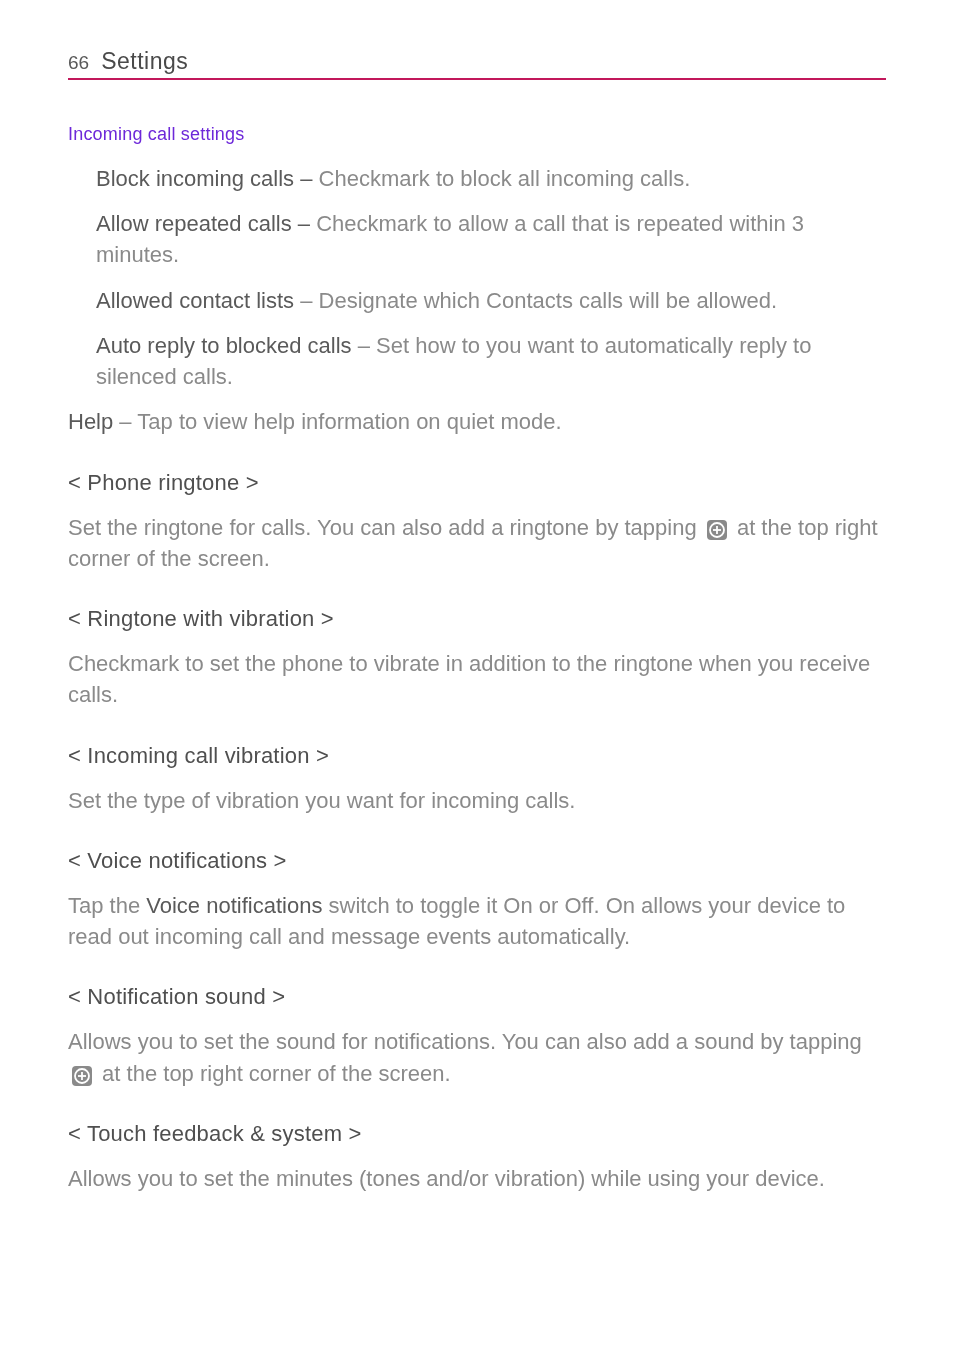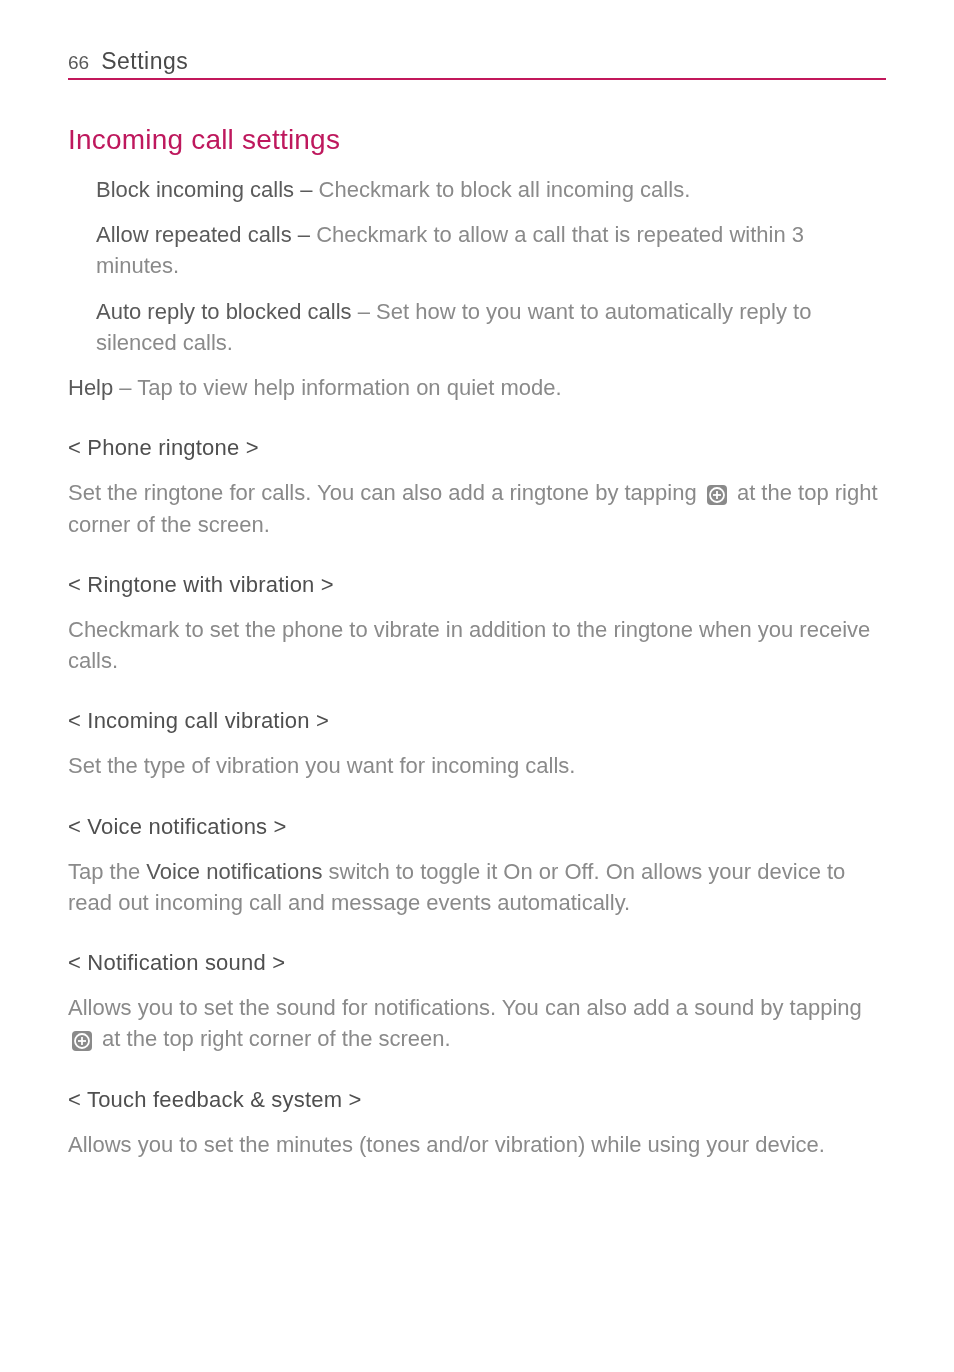--- a/index.html
+++ b/index.html
@@ -25,22 +25,22 @@
       font-weight: 400;
       color: #5a5a5a;
     }
     .section-title {
       font-size: 23px;
       font-weight: 400;
       color: #4a4a4a;
       letter-spacing: 0.5px;
     }
     .sub-heading {
-      font-size: 28px;
-      color: #be185d;
+      font-size: 18px;
+      color: #6d28d9;
       font-weight: 400;
       margin-bottom: 18px;
       letter-spacing: 0.2px;
     }
     .section-heading {
       font-size: 22px;
       color: #4f4f4f;
       font-weight: 400;
       margin-top: 32px;
       margin-bottom: 16px;
@@ -84,20 +84,23 @@
 <div class="sub-heading">Incoming call settings</div>
 
 <div class="indent-block">
   <p class="body-text">
     <span class="bold-lead">Block incoming calls – </span><span>Checkmark to block all incoming calls.</span>
   </p>
   <p class="body-text">
     <span class="bold-lead">Allow repeated calls – </span><span>Checkmark to allow a call that is repeated within 3 minutes.</span>
   </p>
   <p class="body-text">
+    <span class="bold-lead">Allowed contact lists</span><span> – Designate which Contacts calls will be allowed.</span>
+  </p>
+  <p class="body-text">
     <span class="bold-lead">Auto reply to blocked calls</span><span> – Set how to you want to automatically reply to silenced calls.</span>
   </p>
 </div>
 
 <p class="body-text">
   <span class="bold-lead">Help</span><span> – Tap to view help information on quiet mode.</span>
 </p>
 
 <div class="section-heading">&lt; Phone ringtone &gt;</div>
 <p class="body-text">

